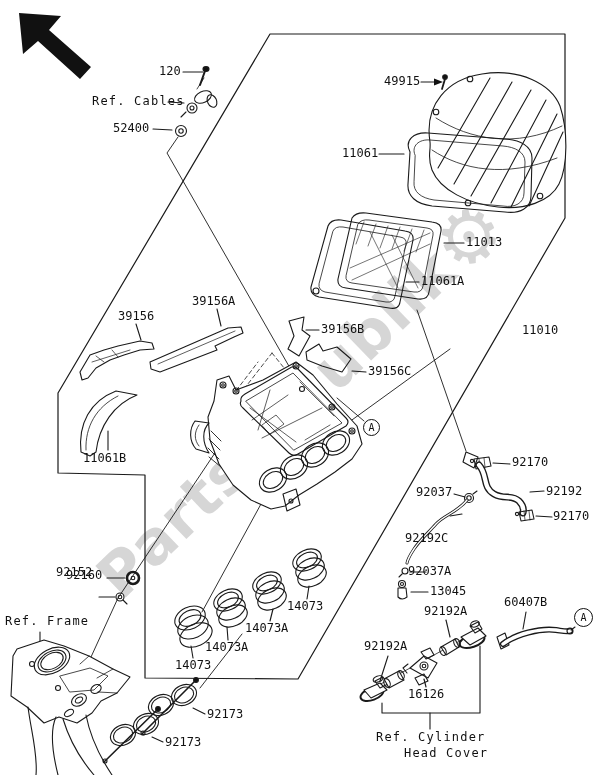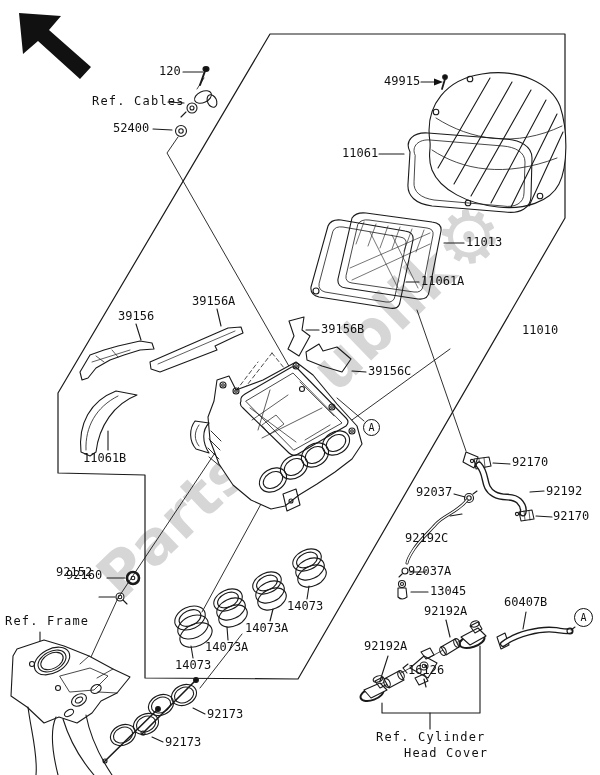--- a/index.html
+++ b/index.html
@@ -387,21 +387,21 @@
   <div class="callout" style="left:512px;top:456px">92170</div>
   <div class="callout" style="left:546px;top:485px">92192</div>
   <div class="callout" style="left:416px;top:486px">92037</div>
   <div class="callout" style="left:405px;top:532px">92192C</div>
   <div class="callout" style="left:553px;top:510px">92170</div>
   <div class="callout" style="left:408px;top:565px">92037A</div>
   <div class="callout" style="left:430px;top:585px">13045</div>
   <div class="callout" style="left:424px;top:605px">92192A</div>
   <div class="callout" style="left:504px;top:596px">60407B</div>
   <div class="callout" style="left:364px;top:640px">92192A</div>
-  <div class="callout" style="left:408px;top:664px">16126</div>
+  <div class="callout" style="left:408px;top:688px">16126</div>
   <div class="callout" style="left:66px;top:569px">92160</div>
   <div class="callout" style="left:56px;top:566px">92152</div>
   <div class="callout ref" style="left:5px;top:615px">Ref. Frame</div>
   <div class="callout" style="left:175px;top:659px">14073</div>
   <div class="callout" style="left:205px;top:641px">14073A</div>
   <div class="callout" style="left:245px;top:622px">14073A</div>
   <div class="callout" style="left:287px;top:600px">14073</div>
   <div class="callout" style="left:207px;top:708px">92173</div>
   <div class="callout" style="left:165px;top:736px">92173</div>
   <div class="callout ref" style="left:376px;top:731px">Ref. Cylinder</div>

